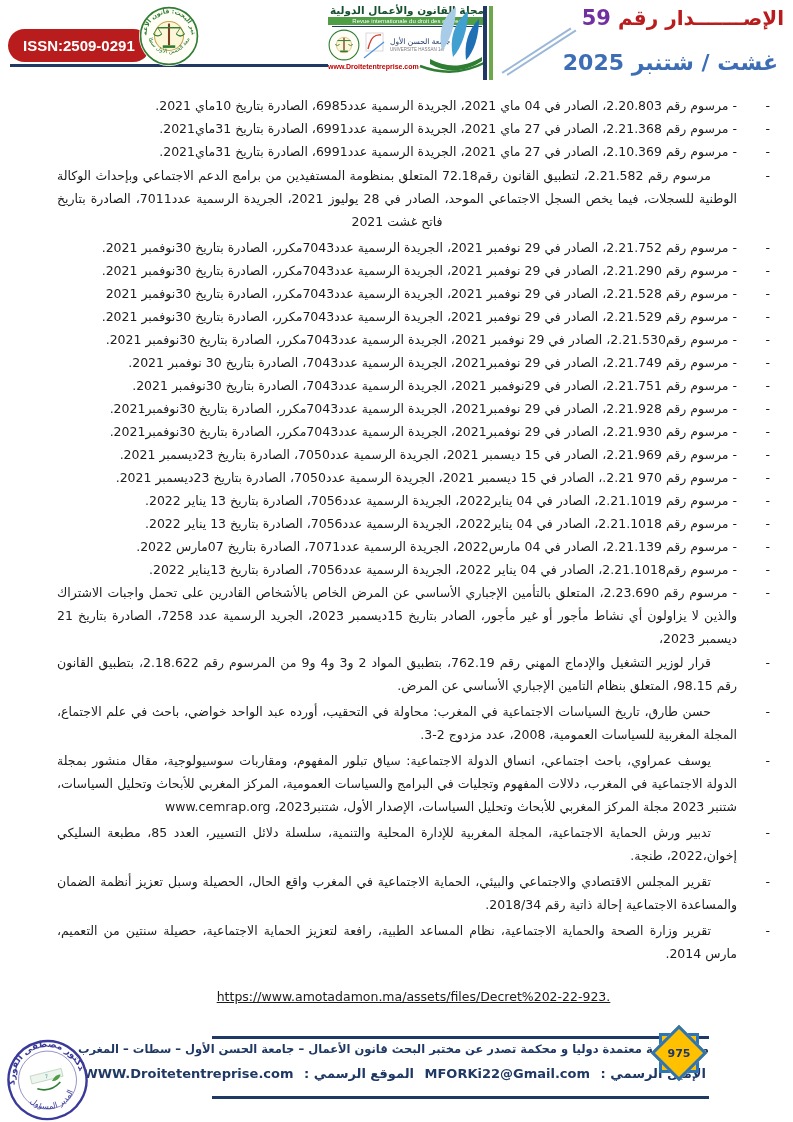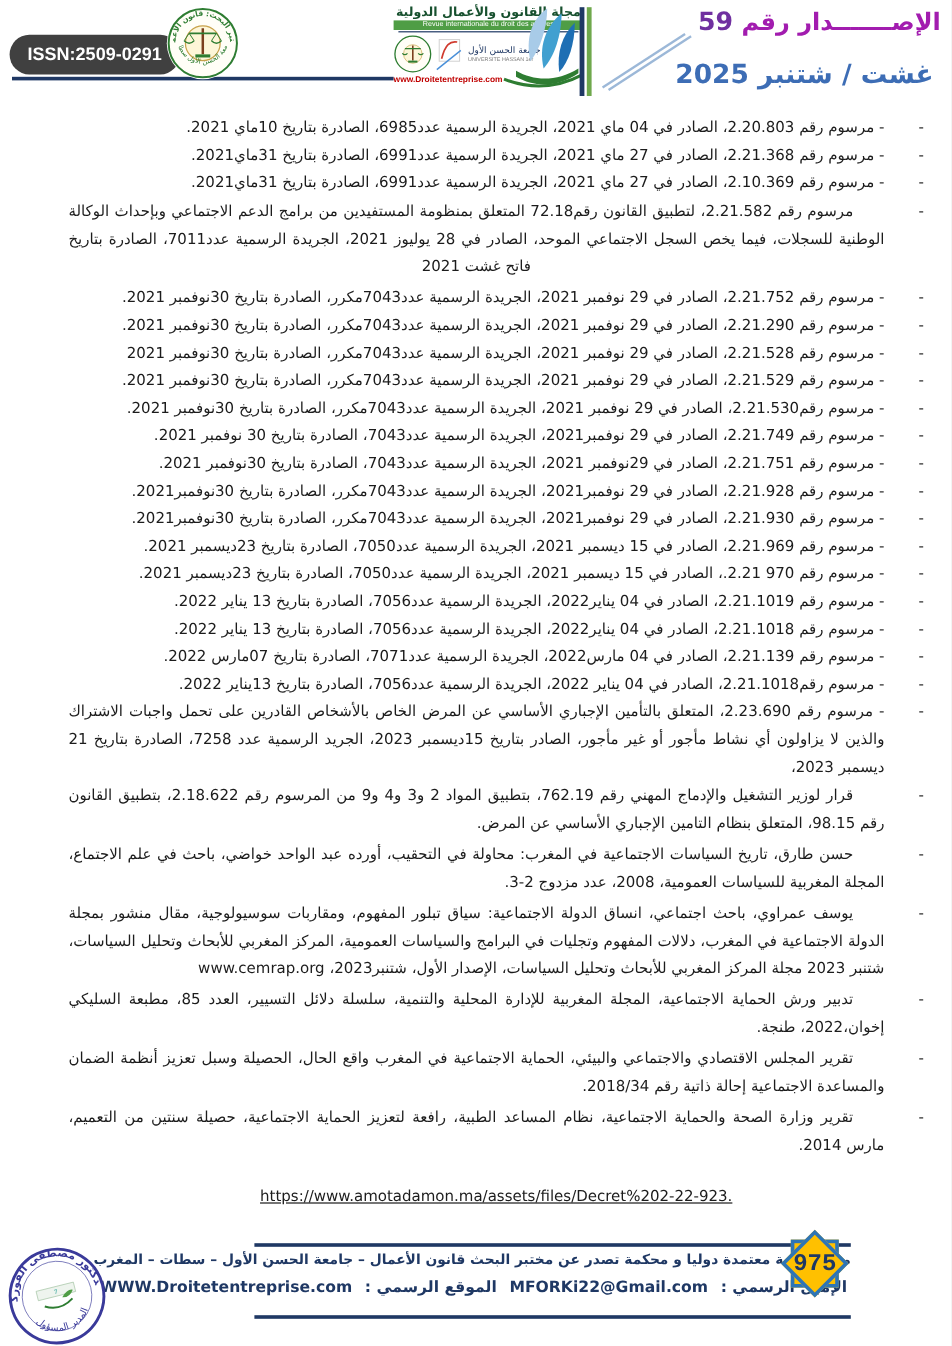--- a/index.html
+++ b/index.html
@@ -2,21 +2,21 @@
 <html lang="ar"><head>
 <meta charset="utf-8">
 <style>
   * { margin:0; padding:0; box-sizing:border-box; }
   html,body { background:#e8e8e8; }
   body { font-family:"DejaVu Sans", sans-serif; }
   .page { position:relative; width:793px; height:1122px; background:#ffffff; margin:0 auto; overflow:hidden; }
 
   
   .issn-pill { position:absolute; left:8px; top:29px; height:33px; line-height:33px;
-    padding:0 15px; background:#404040; border-radius:18px; color:#fff;
+    padding:0 15px; background:#b91c1c; border-radius:18px; color:#fff;
     font-weight:bold; font-size:15px; font-family:"Liberation Sans","DejaVu Sans",sans-serif; }
   .rule-left { position:absolute; left:10px; top:64px; width:468px; height:3px; background:#1f3864; }
 
   .lab-logo-big { position:absolute; left:139px; top:6px; width:60px; height:60px; background:#fff; border-radius:50%; }
   .journal-logo { position:absolute; left:328px; top:4px; width:158px; background:#fff; }
   .jl-title { color:#17502e; font-weight:bold; font-size:10.5px; text-align:center; white-space:nowrap; }
   .jl-banner { margin-top:1px; background:#4f9d45; color:#fff; font-size:6px; text-align:center;
     padding:1px 2px; white-space:nowrap; font-family:"Liberation Sans","DejaVu Sans",sans-serif; }
   .jl-banner-rule { height:1px; background:#1f3864; margin:1px 4px 2px 4px; }
   .jl-row { display:flex; align-items:center; gap:3px; }
@@ -25,21 +25,21 @@
   .jl-univ .fr { color:#7a7a7a; font-size:4.5px; white-space:nowrap; font-family:"Liberation Sans",sans-serif; }
   .jl-site { color:#c00000; font-weight:bold; font-size:7px; margin-top:2px; white-space:nowrap;
     font-family:"Liberation Sans","DejaVu Sans",sans-serif; }
   .feather { position:absolute; left:416px; top:3px; }
 
   .bar-navy  { position:absolute; left:483px; top:6px; width:4px; height:74px; background:#1f3864; }
   .bar-green { position:absolute; left:489px; top:6px; width:4px; height:74px; background:#6fa84c; }
 
   .issue-panel { position:absolute; left:498px; top:6px; width:290px; direction:rtl; text-align:right; }
   .issue-line1 { padding-right:4px; font-size:20px; font-weight:bold; white-space:nowrap; }
-  .issue-label  { color:#a21caf; }
+  .issue-label  { color:#b91c1c; }
   .issue-number { color:#7030a0; font-size:21px; }
   .issue-period { padding-right:10px; margin-top:20px; color:#3d6db5; font-size:22px; font-weight:bold; white-space:nowrap; }
   .diag { position:absolute; height:1.5px; background:#9cb8d8; transform-origin:left center; }
   .diag1 { left:502px; top:72px; width:82px; transform:rotate(-33deg); }
   .diag2 { left:507px; top:74px; width:82px; transform:rotate(-33deg); }
 
   
   .refs { position:absolute; top:94px; right:23px; left:57px; direction:rtl;
     color:#1c1c1c; font-size:12.5px; line-height:23px; }
   .ref-item { display:flex; }
@@ -59,21 +59,21 @@
     color:#1f3864; font-weight:bold; font-size:11.5px; white-space:nowrap; }
   .footer-line2 { position:absolute; left:212px; top:1066px; width:497px; direction:rtl; text-align:center;
     color:#1f3864; font-weight:bold; font-size:13px; white-space:nowrap; }
   .footer-line2 span { margin:0 3px; }
 
   .star-badge { position:absolute; left:650px; top:1024px; width:58px; height:58px; z-index:3; }
   .star-sq { position:absolute; left:9px; top:9px; width:40px; height:40px;
     background:#ffc000; border:3px solid #2e75b6; }
   .star-sq.rot { transform:rotate(45deg); }
   .star-num { position:absolute; inset:0; display:flex; align-items:center; justify-content:center;
-    color:#1f3864; font-weight:bold; font-size:20px;font-family:Liberation Mono, monospace; }
+    color:#1f3864; font-weight:bold; font-size:11px; }
 
   .seal { position:absolute; left:6px; top:1038px; transform:rotate(-14deg); }
 </style>
 </head>
 <body>
 
 <div class="page">
 
   <div class="issn-pill">ISSN:2509-0291</div>
   <div class="rule-left"></div>

